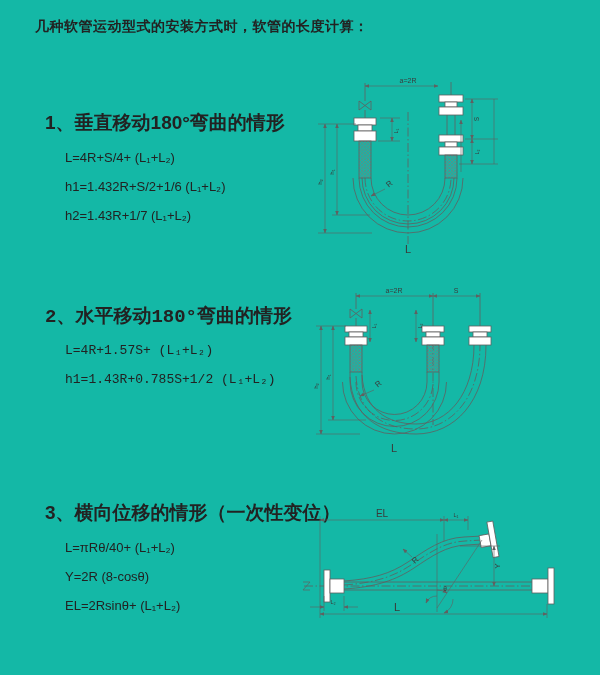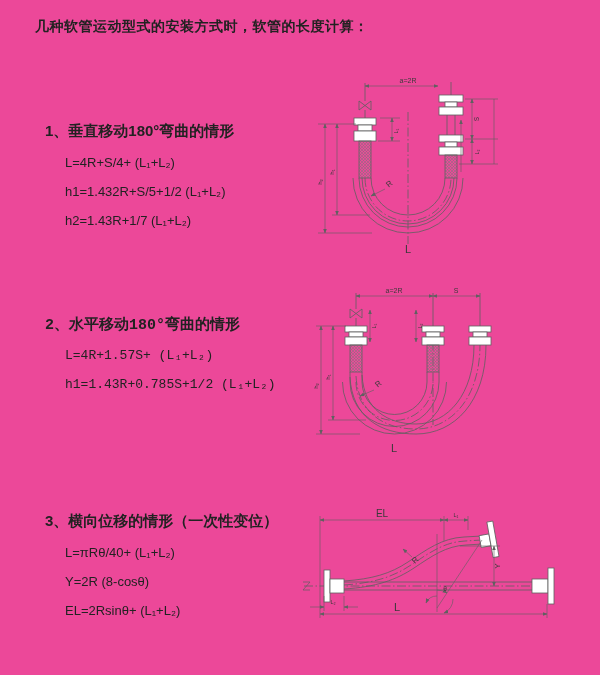--- a/index.html
+++ b/index.html
@@ -1,43 +1,43 @@
 <!DOCTYPE html>
 <html><head>
 <meta charset="utf-8">
 <style>
   html,body{margin:0;padding:0;background:#fff;}
   body{width:600px;height:675px;position:relative;overflow:hidden;
        font-family:"Liberation Sans","DejaVu Sans",sans-serif;color:#222;}
-  .page{position:absolute;inset:0;background:#ec4899;}
+  .page{position:absolute;inset:0;background:#14b8a6;}
   .title{position:absolute;left:35px;top:18px;font-size:14px;font-weight:bold;letter-spacing:.5px;white-space:nowrap;}
   .section{position:absolute;left:45px;}
   .sec1{top:106px;}
   .sec2{top:299px;font-family:Liberation Mono, monospace;}
   .sec3{top:496px;}
-  .heading{font-size:15px;font-weight:bold;margin:16px 0 7px 0;white-space:nowrap;}
+  .heading{font-size:19px;font-weight:bold;margin:4px 0 7px 0;white-space:nowrap;}
   .formula{font-size:13px;margin-left:20px;line-height:29px;white-space:nowrap;}
   .diagram{position:absolute;}
   .d1{left:308px;top:72px;}
   .d2{left:308px;top:282px;}
   .d3{left:292px;top:496px;}
   svg{display:block;}
   svg text{font-family:"Liberation Sans","DejaVu Sans",sans-serif;fill:#3a3a3a;}
 </style>
 </head>
 <body>
 
 <div class="page">
 
   <div class="title">几种软管运动型式的安装方式时，软管的长度计算：</div>
 
   <div class="section sec1">
     <div class="heading">1、垂直移动180°弯曲的情形</div>
     <div class="formula">L=4R+S/4+ (L₁+L₂)</div>
-    <div class="formula">h1=1.432R+S/5+1/2 (L₁+L₂)</div>
+    <div class="formula">h1=1.432R+S/2+1/6 (L₁+L₂)</div>
     <div class="formula">h2=1.43R+1/7 (L₁+L₂)</div>
   </div>
 
   <div class="section sec2">
     <div class="heading">2、水平移动180°弯曲的情形</div>
     <div class="formula">L=4R+1.57S+ (L₁+L₂)</div>
     <div class="formula">h1=1.43R+0.785S+1/2 (L₁+L₂)</div>
   </div>
 
   <div class="section sec3">

